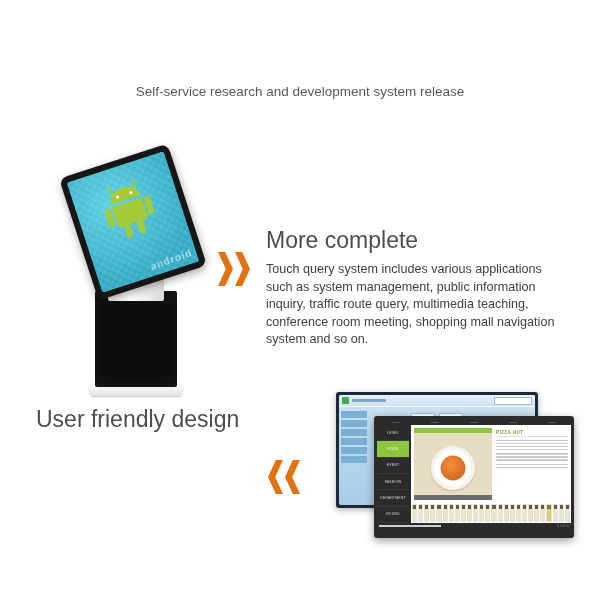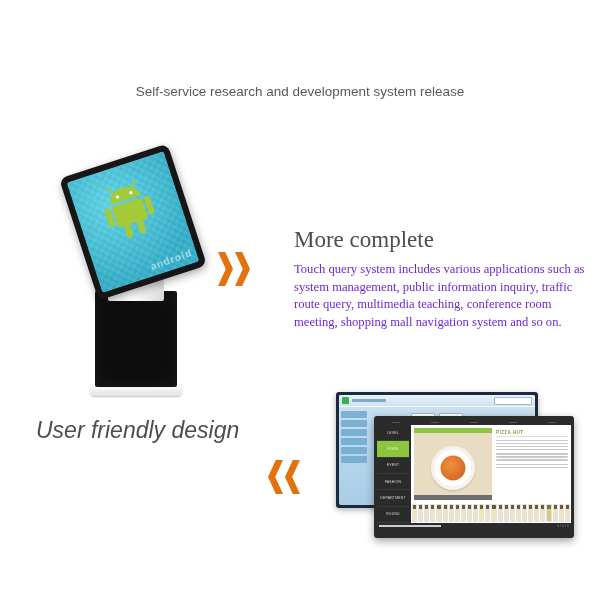--- a/index.html
+++ b/index.html
@@ -18,24 +18,24 @@
   .header h1{
     margin:0;font-weight:400;font-size:24px;color:#4d4d4d;
     letter-spacing:.2px;line-height:30px;
   }
   .header .sub{
     margin-top:3px;font-size:13.5px;color:#5a5a5a;font-weight:400;line-height:18px;
   }
 
   
   .sec-title{font-size:23px;font-weight:400;color:#4d4d4d;line-height:28px;margin:0;}
-  .sec-body{font-size:12.6px;line-height:17.5px;color:#6d28d9;margin:7px 0 0 0;}
-
-  .sec-right{position:absolute;left:294px;top:226px;width:292px;font-family:Liberation Serif, serif;}
-  .sec-left{position:absolute;left:36px;top:416px;width:226px;font-style:italic;}
+  .sec-body{font-size:12.6px;line-height:17.5px;color:#404040;margin:7px 0 0 0;}
+
+  .sec-right{position:absolute;left:266px;top:226px;width:292px;}
+  .sec-left{position:absolute;left:36px;top:405px;width:226px;}
 
   
   .chev-group{position:absolute;display:flex;gap:2px;}
   .chev-right{left:218px;top:252px;}
   .chev-left{left:268px;top:460px;}
   .chev{
     width:15px;height:34px;position:relative;
   }
   .chev i{
     position:absolute;left:0;top:0;width:100%;height:100%;

